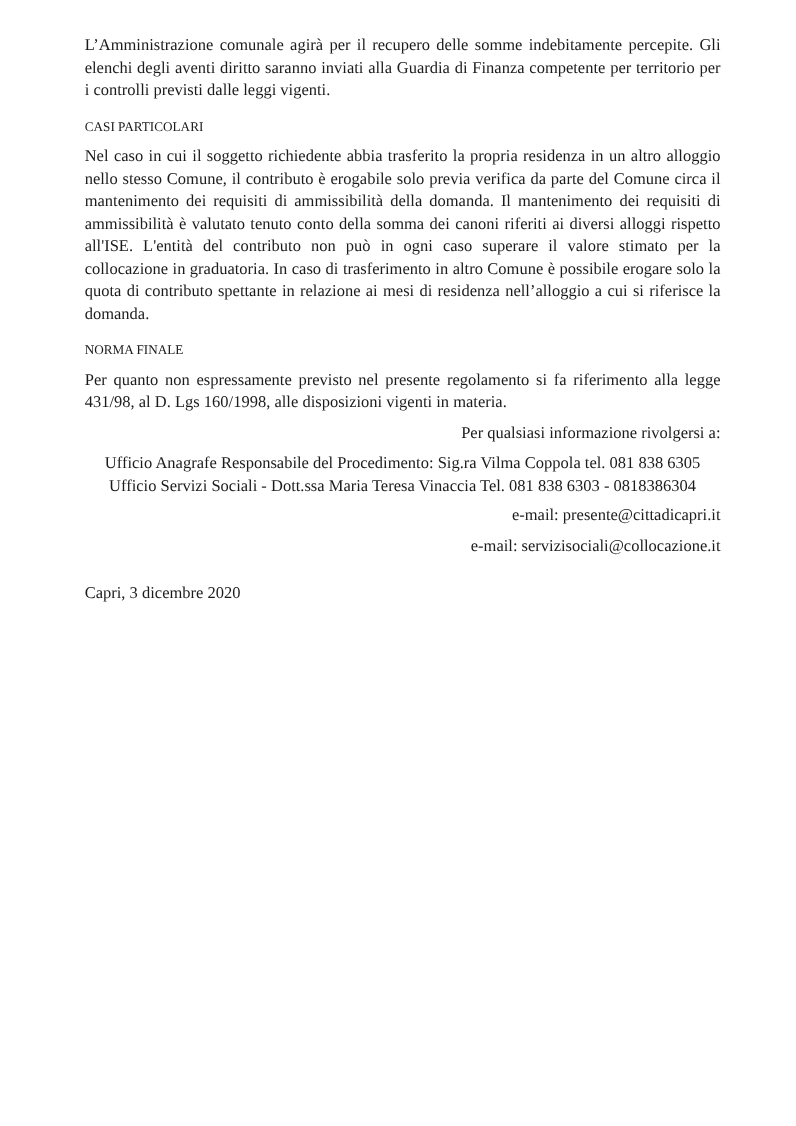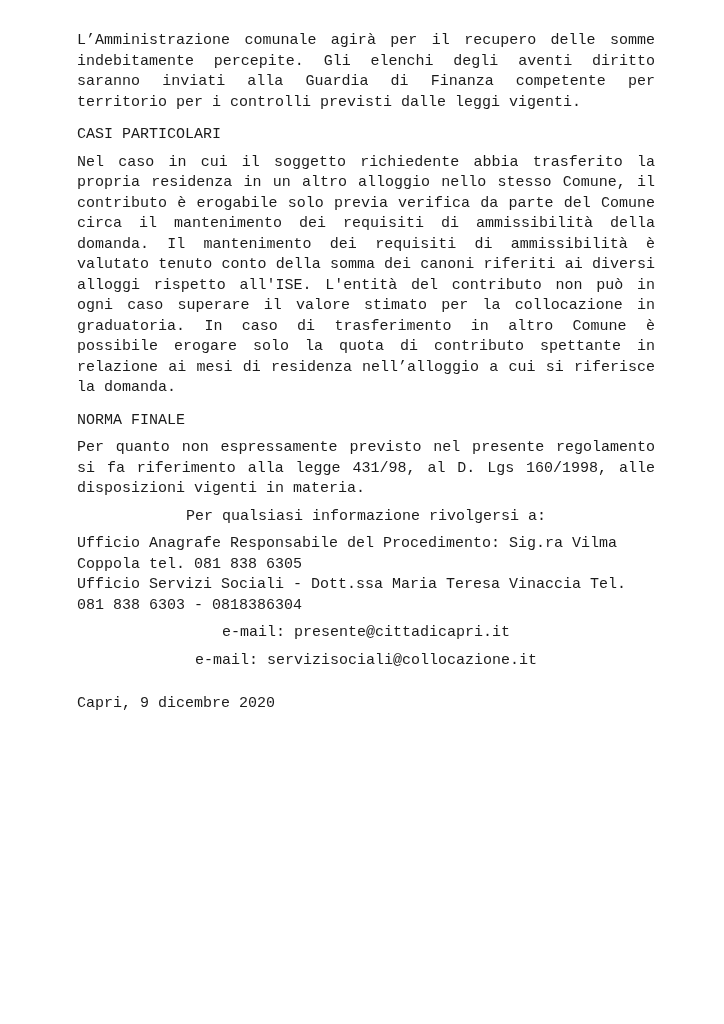--- a/index.html
+++ b/index.html
@@ -12,43 +12,43 @@
     width: 724px;
     height: 1024px;
     overflow: hidden;
   }
   .page {
     box-sizing: border-box;
     width: 724px;
     height: 864px;
     padding: 31px 69px 0 77px;
     background: #ffffff;
-    font-family: Liberation Mono, monospace;
+    font-family: Liberation Serif, serif;
     font-size: 15px;
     line-height: 20.5px;
     color: #1b1b1b;
   }
   .para {
     margin: 0 0 7px 0;
     text-align: justify;
   }
   .heading {
     margin: 12px 0 7px 0;
     text-align: left;
     font-weight: normal;
-    font-size: 15px;
+    font-size: 12px;
   }
   .two-line {
     margin: 0 0 7px 0;
     white-space: pre-line;
-    text-align: left;
+    text-align: center;
   }
   .plain {
     margin: 0 0 7px 0;
-    text-align: center;
+    text-align: right;
   }
   .dateline {
     margin: 23px 0 0 0;
     text-align: left;
   }
 </style>
 </head>
 <body>
 
 <div class="page">
@@ -66,14 +66,14 @@
 
   <p class="plain">Per qualsiasi informazione rivolgersi a:</p>
 
   <p class="two-line">Ufficio Anagrafe Responsabile del Procedimento: Sig.ra Vilma Coppola tel. 081 838 6305
 Ufficio Servizi Sociali -  Dott.ssa Maria Teresa Vinaccia  Tel. 081 838 6303 - 0818386304</p>
 
   <p class="plain">e-mail: presente@cittadicapri.it</p>
 
   <p class="plain">e-mail: servizisociali@collocazione.it</p>
 
-  <p class="dateline">Capri, 9 dicembre 2020</p>
+  <p class="dateline">Capri, 3 dicembre 2020</p>
 </div>
 
 </body></html>

